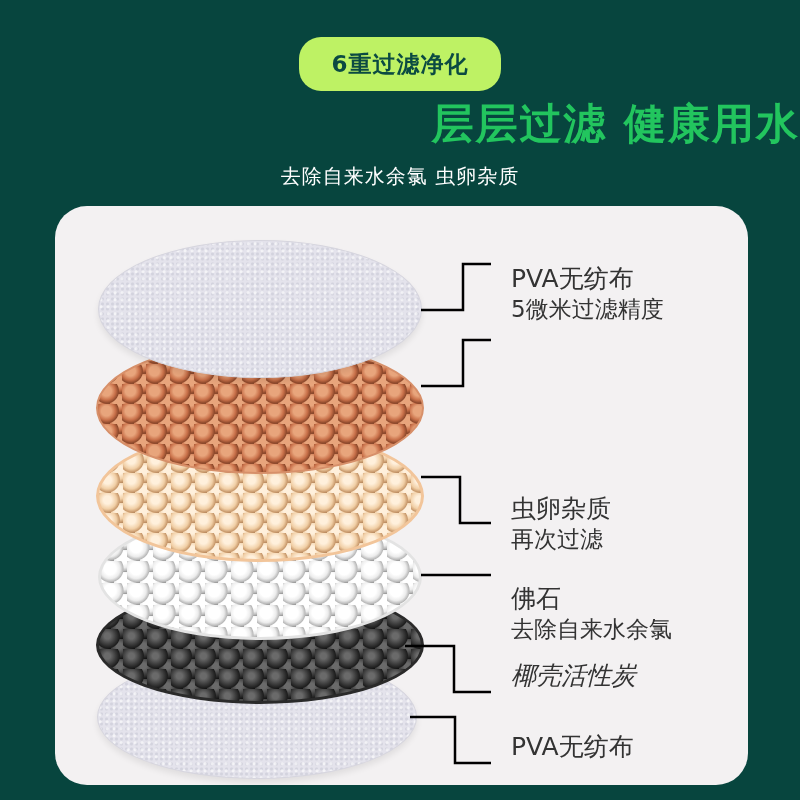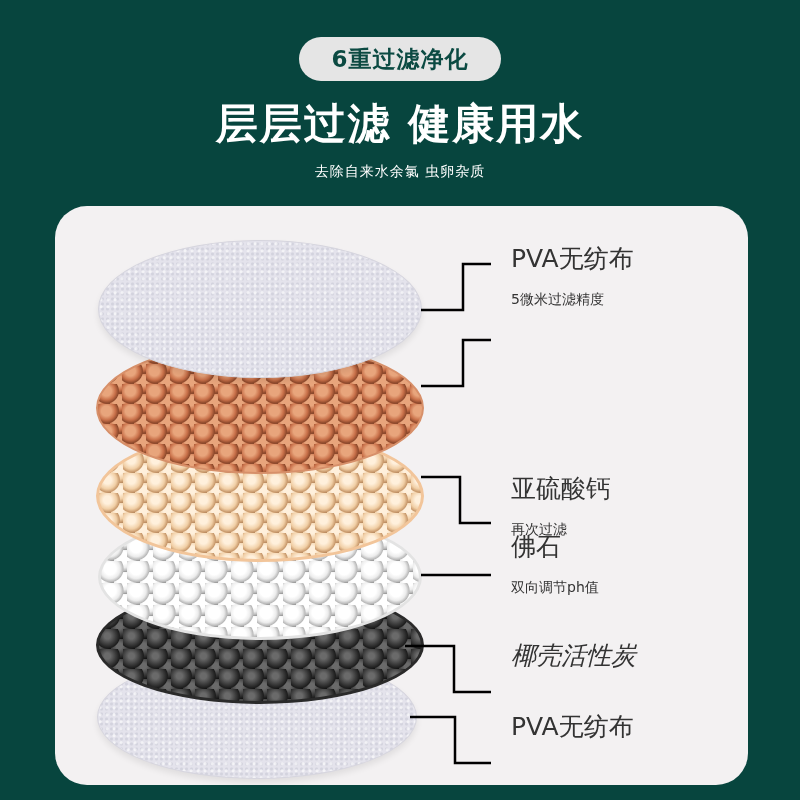--- a/index.html
+++ b/index.html
@@ -4,34 +4,34 @@
 <style>
   html, body { margin: 0; padding: 0; }
   body {
     width: 800px; height: 800px; overflow: hidden;
     background: #07453e;
     font-family: "DejaVu Sans", "Liberation Sans", sans-serif;
     position: relative;
   }
   .badge {
     position: absolute; left: 299px; top: 37px;
-    width: 202px; height: 44px; border-radius: 22px;
-    background: #e5e5e5; color: #0b4a42;
+    width: 202px; height: 54px; border-radius: 22px;
+    background: #bef264; color: #0b4a42;
     font-size: 23px; font-weight: bold;
     display: flex; align-items: center; justify-content: center;
     letter-spacing: 1px;
   }
   .headline {
     position: absolute; left: 0; width: 800px; top: 96px;
-    text-align: center; color: #ffffff;
+    text-align: right; color: #22c55e;
     font-size: 42px; font-weight: bold; letter-spacing: 2px;
   }
   .subline {
     position: absolute; left: 0; width: 800px; top: 163px;
-    text-align: center; color: #ffffff; font-size: 14px; letter-spacing: 1px;
+    text-align: center; color: #ffffff; font-size: 20px; letter-spacing: 1px;
   }
   .panel {
     position: absolute; left: 55px; top: 206px; width: 693px; height: 579px;
     background: #f3f1f2; border-radius: 32px;
   }
   .disc {
     position: absolute; border-radius: 50%;
   }
   .felt {
     background:
@@ -66,22 +66,22 @@
     background:
       radial-gradient(circle at 35% 35%, #6a6a6a 0 3px, #3f3f3f 8px, #1d1d1d 12px, transparent 13px) 0 0/24px 20px,
       radial-gradient(circle at 35% 35%, #6a6a6a 0 3px, #3f3f3f 8px, #1d1d1d 12px, transparent 13px) 12px 10px/24px 20px,
       #141414;
     border: 3px solid #2a2a2a;
   }
   svg.connectors { position: absolute; left: 0; top: 0; width: 800px; height: 800px; pointer-events: none; }
   .label {
     position: absolute; left: 511px; color: #333333;
   }
-  .label .title { font-size: 25px; line-height: 30px; display: block; }
-  .label .desc { font-size: 14px; line-height: 24px; display: block; margin-top: 13px; }
+  .label .title { font-size: 25px; line-height: 30px; display: block; margin-top: 20px; }
+  .label .desc { font-size: 23px; line-height: 24px; display: block; margin-top: 3px; }
 </style>
 </head>
 <body>
 
 <div class="badge">
   <span>6重过滤净化</span>
 </div>
 <div class="headline">层层过滤 健康用水</div>
 <div class="subline">去除自来水余氯 虫卵杂质</div>
 
@@ -105,25 +105,25 @@
   </g>
 </svg>
 
 <div class="label" style="top:244px;">
   <span class="title">PVA无纺布</span>
   <span class="desc">5微米过滤精度</span>
 </div>
 <div class="label" style="top:320px;">
 </div>
 <div class="label" style="top:474px;">
-  <span class="title">亚硫酸钙</span>
+  <span class="title">虫卵杂质</span>
   <span class="desc">再次过滤</span>
 </div>
-<div class="label" style="top:532px;">
+<div class="label" style="top:564px;">
   <span class="title">佛石</span>
-  <span class="desc">双向调节ph值</span>
+  <span class="desc">去除自来水余氯</span>
 </div>
 <div class="label" style="top:641px;font-style:italic;">
   <span class="title">椰壳活性炭</span>
 </div>
 <div class="label" style="top:712px;">
   <span class="title">PVA无纺布</span>
 </div>
 
 </body></html>

